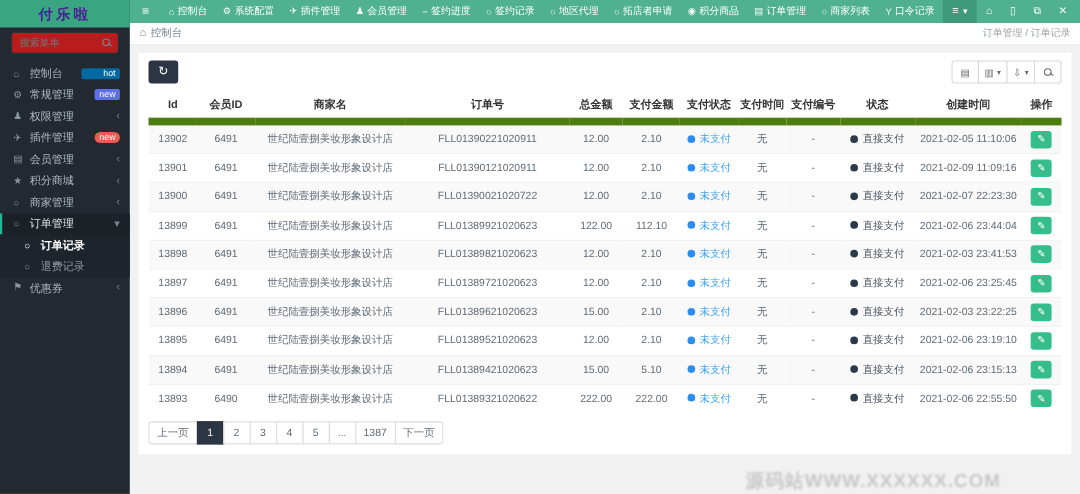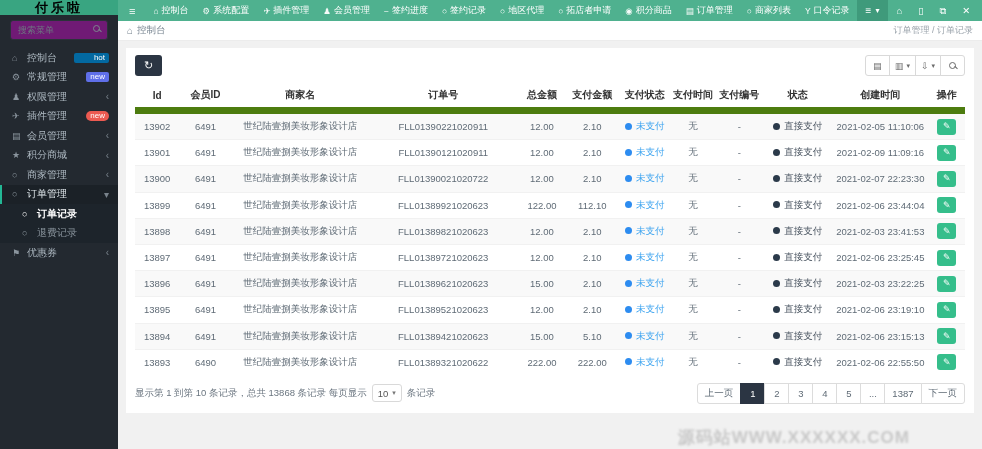--- a/index.html
+++ b/index.html
@@ -4,30 +4,30 @@
 <style>
   * { margin:0; padding:0; box-sizing:border-box; }
   html,body { width:982px; height:449px; }
   body {
     position:relative; overflow:hidden; background:#f1f1f1;
     font-family:"Liberation Sans","DejaVu Sans",sans-serif;
     -webkit-font-smoothing:antialiased;
   }
   
   .sidebar { position:absolute; left:0; top:0; width:118px; height:449px; background:#232930; z-index:3; }
-  .logo { height:15px; background:#39a581; color:#000000; font-weight:bold; font-size:13px;
+  .logo { height:25px; background:#39a581; color:#4c1d95; font-weight:bold; font-size:13px;
           letter-spacing:3px; display:flex; align-items:center; justify-content:center; }
   .user-panel { display:flex; align-items:center; padding:9px 10px 8px; }
   .avatar-lg { width:34px; height:34px; border-radius:50%; overflow:hidden; flex:0 0 34px; background:#a9d9ee; }
   .user-meta { margin-left:8px; }
   .user-name { color:#eceff1; font-size:11px; font-weight:bold; }
   .user-status { color:#9aa5ad; font-size:9px; margin-top:3px; display:flex; align-items:center; }
   .dot-green { width:6px; height:6px; border-radius:50%; background:#39b54a; display:inline-block; margin-right:4px; }
   .menu-search { margin:4px 10px 8px; position:relative; }
-  .menu-search input { width:100%; height:20px; background:#701a75; border:1px solid #2b323a; border-radius:3px;
+  .menu-search input { width:100%; height:20px; background:#b91c1c; border:1px solid #2b323a; border-radius:3px;
                        color:#aeb9c2; font-size:9px; padding:0 20px 0 7px; outline:none;
                        font-family:"Liberation Sans",sans-serif; }
   .menu-search input::placeholder { color:#6d7880; }
   .mag { width:7px; height:7px; border:1.2px solid #7d868e; border-radius:50%; position:relative; display:inline-block; }
   .mag::after { content:''; position:absolute; width:4px; height:1.2px; background:#7d868e;
                 transform:rotate(45deg); right:-3.4px; bottom:-0.6px; }
   .menu-search .mag { position:absolute; right:8px; top:6px; }
   .side-menu { list-style:none; }
   .menu-item { height:19.5px; display:flex; align-items:center; padding:0 9px 0 12px;
                color:#aeb9c2; font-size:10px; cursor:pointer; position:relative; }
@@ -467,28 +467,20 @@
             <td>无</td>
             <td>-</td>
             <td><span class="st-direct"><span class="st-dot"></span><span>直接支付</span></span></td>
             <td>2021-02-06 22:55:50</td>
             <td><button class="btn-edit"><span>✎</span></button></td>
           </tr>
         </tbody>
     </table>
 
     <div class="panel-footer">
-      <div class="pf-left">
-        <span>显示第 1 到第 10 条记录，总共 13868 条记录 每页显示</span>
-        <span class="pp-select">
-          <span>10</span>
-          <span class="caret">▾</span>
-        </span>
-        <span>条记录</span>
-      </div>
       <div class="pagination" id="pagination">
           <button class="pg-btn">上一页</button>
           <button class="pg-btn active">1</button>
           <button class="pg-btn">2</button>
           <button class="pg-btn">3</button>
           <button class="pg-btn">4</button>
           <button class="pg-btn">5</button>
           <button class="pg-btn">...</button>
           <button class="pg-btn">1387</button>
           <button class="pg-btn">下一页</button>

